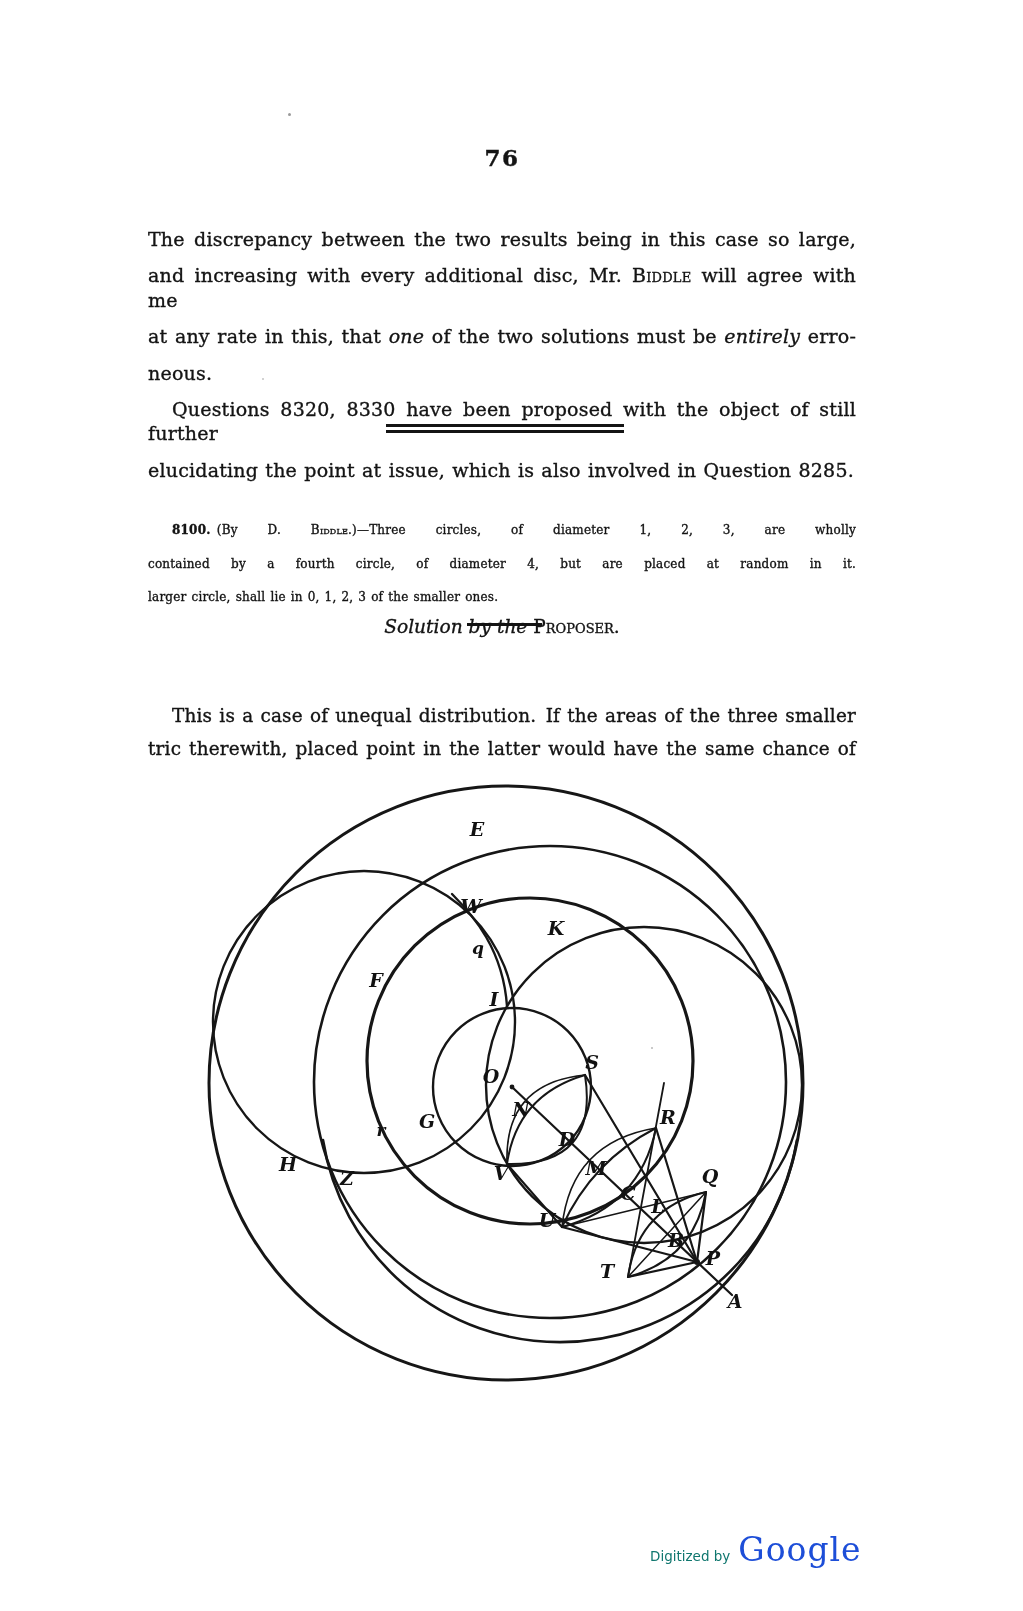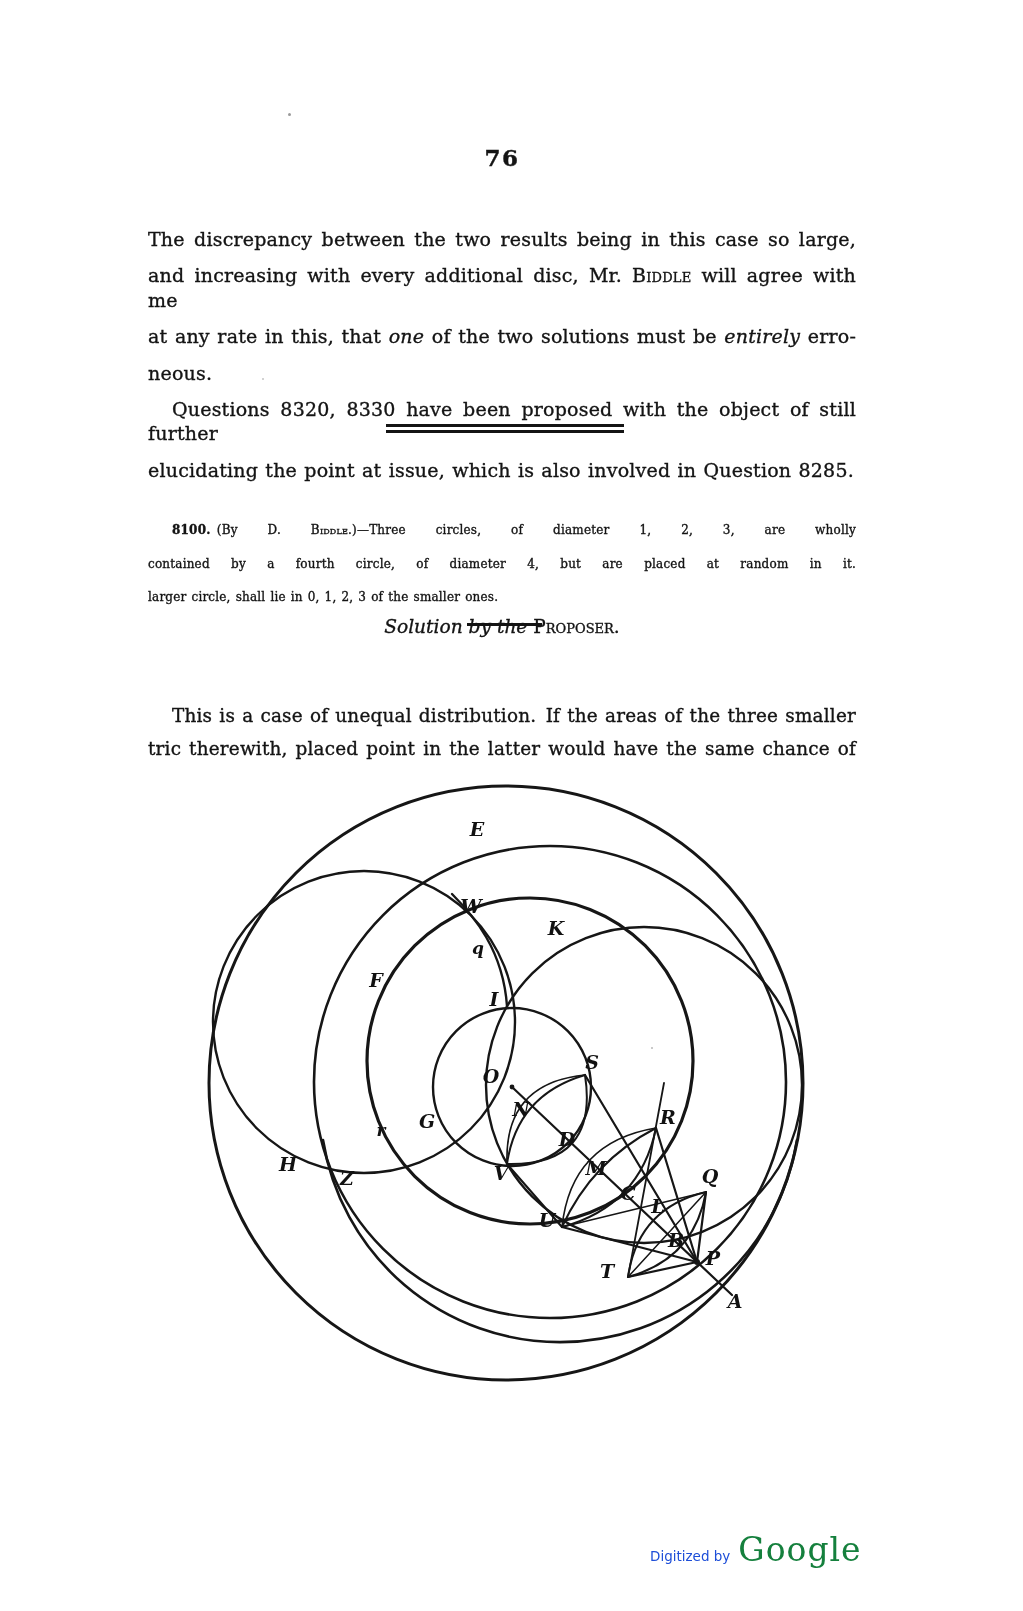--- a/index.html
+++ b/index.html
@@ -24,22 +24,22 @@
   .shortrule{position:absolute;left:467px;top:623px;width:75px;height:3.2px;background:#141414;}
   .heading{position:absolute;left:148px;top:616px;width:708px;text-align:center;
            font-size:18.6px;-webkit-text-stroke:.35px #141414;}
   .diagram{position:absolute;left:150px;top:742px;}
   .diagram path,.diagram circle.c{fill:none;stroke:#161616;stroke-linecap:round;}
   .dlbl{font-family:"DejaVu Serif",serif;font-weight:bold;font-style:italic;
         font-size:19px;fill:#111;text-anchor:middle;}
   .dlbl-sm{font-size:17px;}
   .speck{position:absolute;border-radius:50%;background:#9a9a9a;}
   .footer{position:absolute;left:650px;top:1530px;display:flex;align-items:baseline;gap:8px;}
-  .digitized{font-family:"DejaVu Sans","Liberation Sans",sans-serif;font-size:13.5px;color:#1d4ed8;}
-  .google{font-family:"DejaVu Serif",serif;font-size:33px;color:#15803d;letter-spacing:1px;}
+  .digitized{font-family:"DejaVu Sans","Liberation Sans",sans-serif;font-size:13.5px;color:#0f766e;}
+  .google{font-family:"DejaVu Serif",serif;font-size:33px;color:#1d4ed8;letter-spacing:1px;}
 </style>
 </head>
 <body>
 
 <div class="page">
 
   <div class="pagenum">76</div>
 
   <div class="tb" id="blk-intro">
       <div class="line jl"><span>The discrepancy between the two results being in this case so large,</span></div>

